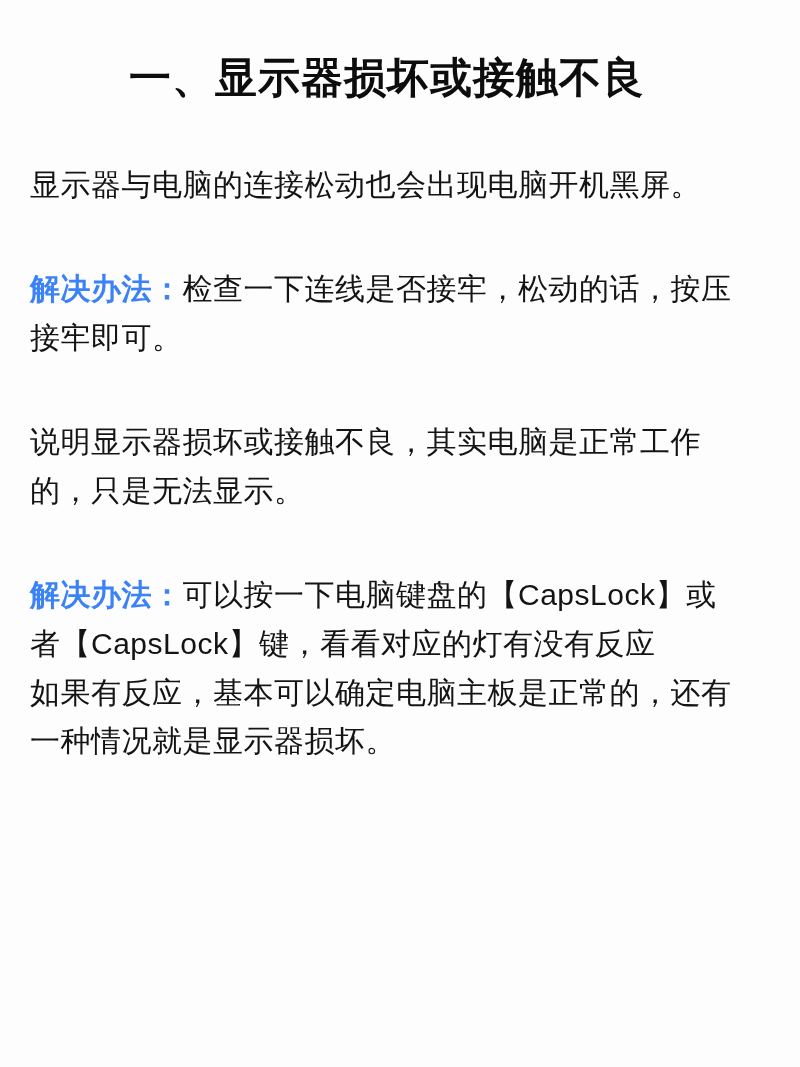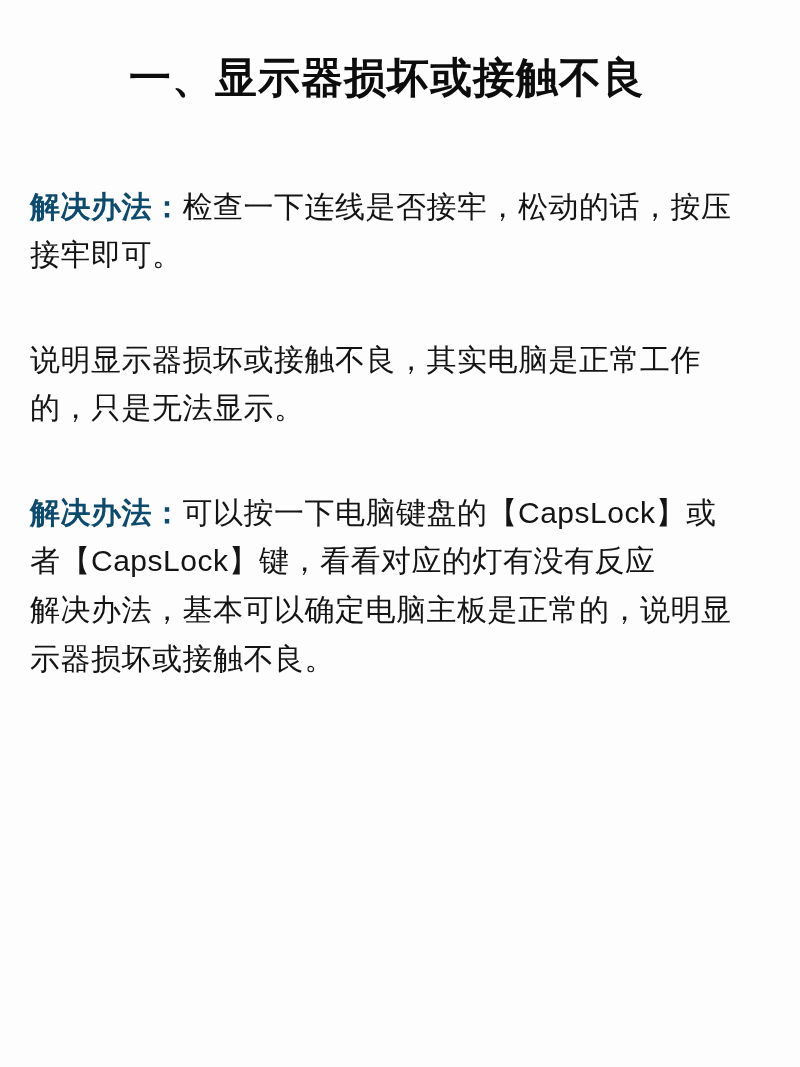--- a/index.html
+++ b/index.html
@@ -35,49 +35,52 @@
     line-height: 1.62;
     margin: 0 0 34px 0;
     color: #141414;
     letter-spacing: 0.5px;
   }
   .para.tight {
     margin-bottom: 0;
   }
   .para .lead {
     font-weight: bold;
-    color: #0c4a6e;
+    color: #3b82f6;
   }
   .block-gap {
     height: 22px;
   }
 </style>
 </head>
 <body>
 
 <div class="page">
 
   <h1 class="title">一、显示器损坏或接触不良</h1>
 
+  <p class="para">
+    <span>显示器与电脑的连接松动也会出现电脑开机黑屏。</span>
+  </p>
 
   <div class="block-gap"></div>
 
   <p class="para">
     <span class="lead">解决办法：</span><span>检查一下连线是否接牢，松动的话，按压接牢即可。</span>
   </p>
 
   <div class="block-gap"></div>
 
   <p class="para">
     <span>说明显示器损坏或接触不良，其实电脑是正常工作的，只是无法显示。</span>
   </p>
 
   <div class="block-gap"></div>
 
   <p class="para tight">
     <span class="lead">解决办法：</span><span>可以按一下电脑键盘的【CapsLock】或者【CapsLock】键，看看对应的灯有没有反应</span>
   </p>
 
   <p class="para">
-    <span>解决办法，基本可以确定电脑主板是正常的，说明显示器损坏或接触不良。</span>
+    <span>如果有反应，基本可以确定电脑主板是正常的，还有一种情况就是显示器损坏。</span>
   </p>
 
 </div>
 
 </body></html>

